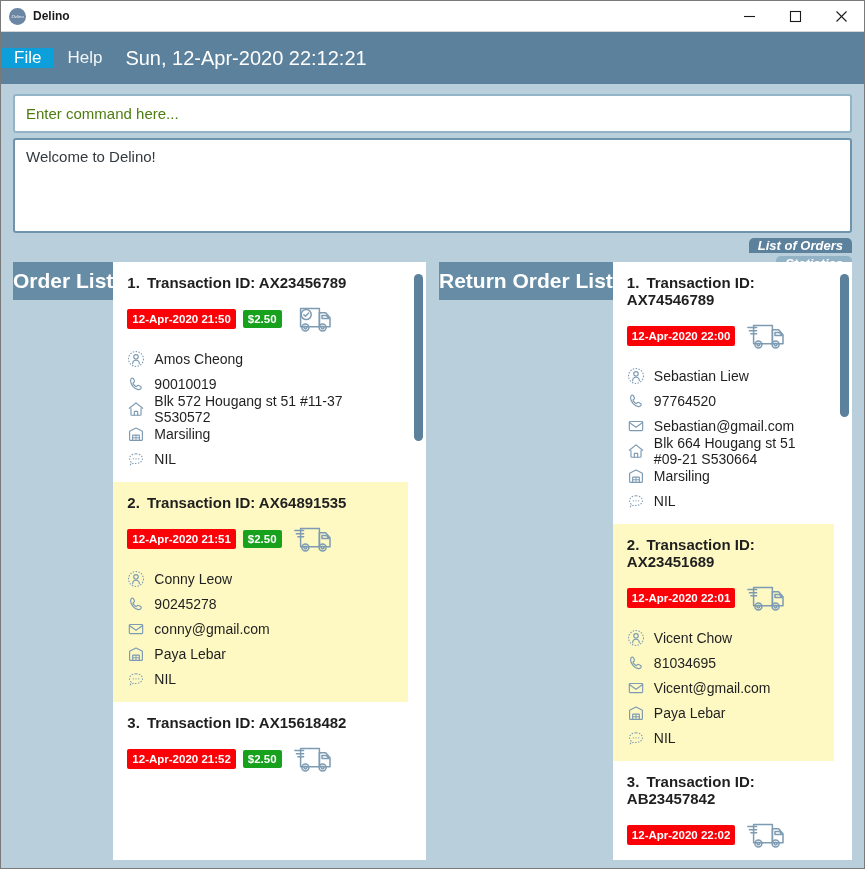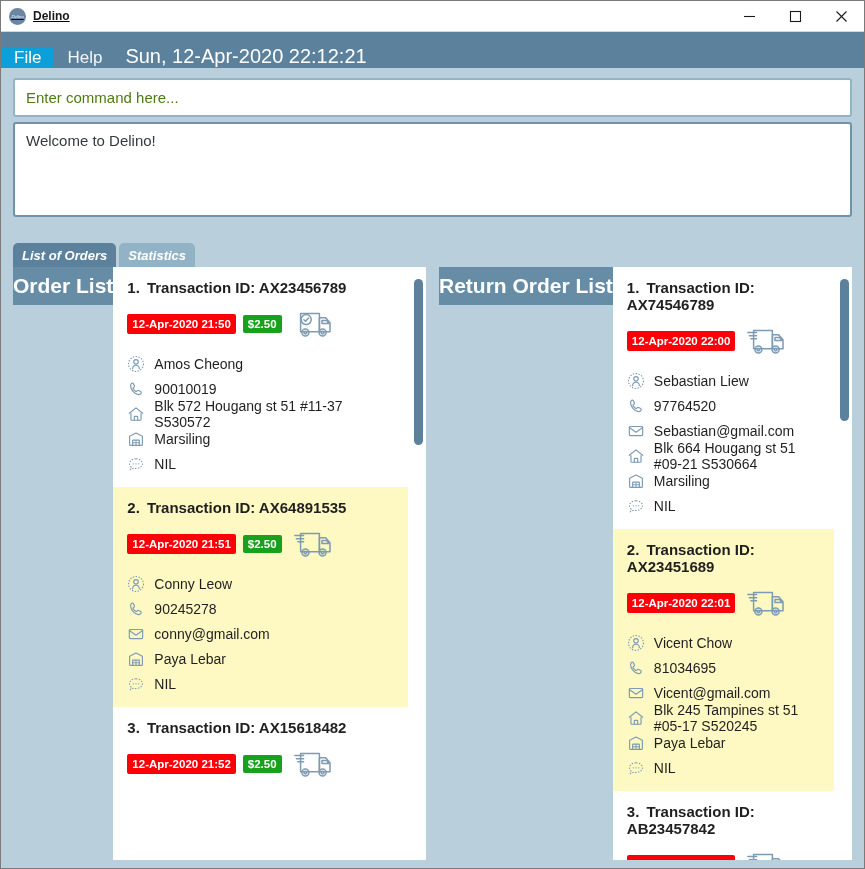--- a/index.html
+++ b/index.html
@@ -16,43 +16,43 @@
     background: #b9d0dc;
   }
 
   
   .titlebar {
     height: 31px; min-height: 31px;
     background: #ffffff;
     display: flex; align-items: center;
     border-bottom: 1px solid #d6d6d6;
   }
-  .title-left { display: flex; align-items: center; gap: 7px; padding-left: 8px; text-decoration: underline; }
+  .title-left { display: flex; align-items: center; gap: 7px; padding-left: 8px; }
   .applogo {
     width: 17px; height: 17px; border-radius: 50%;
     background: #6b86a3;
     display: flex; align-items: center; justify-content: center;
     font-size: 5px; color: #e8eef5; font-style: italic;
     font-family: "Liberation Serif", serif; letter-spacing: -0.2px;
   }
   .app-title { font-size: 12px; color: #1a1a1a; font-weight: bold; }
   .title-spacer { flex: 1; }
   .wbtns { display: flex; height: 31px; }
   .wbtn {
     width: 46px; height: 31px;
     display: flex; align-items: center; justify-content: center;
     color: #1a1a1a;
   }
   .wbtn svg { display: block; }
 
   
   .menubar {
-    height: 36px; min-height: 36px;
+    height: 52px; min-height: 36px;
     background: #5c819c;
-    display: flex; align-items: flex-end;
+    display: flex; align-items: center;
   }
   .menu-item {
     display: flex; align-items: center;
     padding: 0 13px;
     font-size: 17px; color: #f2f6f8;
   }
   .menu-item.active { background: #0c9fd9; color: #ffffff; }
   .menu-clock {
     display: flex; align-items: center;
     padding: 0 10px;
@@ -81,23 +81,23 @@
     height: 95px; min-height: 95px;
     background: #ffffff;
     border: 2px solid #6f93aa;
     border-radius: 3px;
     padding: 8px 11px;
     font-size: 15px; color: #333a3f;
   }
 
   
   .tabstrip {
-    margin-top: 26px;
+    margin-top: 5px;
     height: 24px; min-height: 24px;
-    display: flex; align-items: flex-end; gap: 3px;
+    display: flex; align-items: flex-end; gap: 3px; flex-direction: column;
   }
   .tab {
     height: 24px;
     padding: 0 9px;
     display: flex; align-items: center;
     font-size: 13px; font-weight: bold; font-style: italic;
     color: #ffffff;
     border-radius: 5px 5px 0 0;
   }
   .tab.active { background: #5c819c; }
@@ -497,28 +497,20 @@
                   </div>
                   <div class="row">
                     <span class="row-icon"><svg viewBox="0 0 20 20">
                         <rect x="2.6" y="5" width="14.8" height="10.2" rx="1" fill="none" stroke="#7d9bb3" stroke-width="1.3" stroke-linecap="round" stroke-linejoin="round"></rect>
                         <path d="M2.6 6.1l7.4 5.2 7.4-5.2" fill="none" stroke="#7d9bb3" stroke-width="1.3" stroke-linecap="round" stroke-linejoin="round"></path>
                       </svg></span>
                     <span class="row-text">Vicent@gmail.com</span>
                   </div>
                   <div class="row">
                     <span class="row-icon"><svg viewBox="0 0 20 20">
-                        <path d="M2.6 9.2L10 3.2l7.4 6" fill="none" stroke="#7d9bb3" stroke-width="1.3" stroke-linecap="round" stroke-linejoin="round"></path>
-                        <path d="M4.4 9.6v6.6c0 .4.3.7.7.7h9.8c.4 0 .7-.3.7-.7V9.6" fill="none" stroke="#7d9bb3" stroke-width="1.3" stroke-linecap="round" stroke-linejoin="round"></path>
-                        <path d="M8.1 17v-3.6c0-.4.3-.7.7-.7h2.4c.4 0 .7.3.7.7V17" fill="none" stroke="#7d9bb3" stroke-width="1.3" stroke-linecap="round" stroke-linejoin="round"></path>
-                      </svg></span>
-                    <span class="row-text">Blk 245 Tampines st 51 #05-17 S520245</span>
-                  </div>
-                  <div class="row">
-                    <span class="row-icon"><svg viewBox="0 0 20 20">
                         <path d="M2.9 6.9L10 3.3l7.1 3.6v9.6c0 .3-.2.5-.5.5H3.4c-.3 0-.5-.2-.5-.5z" fill="none" stroke="#7d9bb3" stroke-width="1.3" stroke-linecap="round" stroke-linejoin="round"></path>
                         <path d="M6.3 17v-5.3c0-.3.2-.5.5-.5h6.4c.3 0 .5.2.5.5V17" fill="none" stroke="#7d9bb3" stroke-width="1.3" stroke-linecap="round" stroke-linejoin="round"></path>
                         <line x1="6.3" y1="14.2" x2="13.7" y2="14.2" stroke="#7d9bb3" stroke-width="1.1"></line>
                         <line x1="10" y1="11.2" x2="10" y2="17" stroke="#7d9bb3" stroke-width="1.1"></line>
                       </svg></span>
                     <span class="row-text">Paya Lebar</span>
                   </div>
                   <div class="row">
                     <span class="row-icon"><svg viewBox="0 0 20 20">
                         <path d="M10 4.2c4 0 7.2 2.4 7.2 5.4 0 3-3.2 5.4-7.2 5.4-.9 0-1.7-.1-2.5-.3l-3.6 1.5.9-2.6C3.5 12.6 2.8 11.2 2.8 9.6c0-3 3.2-5.4 7.2-5.4z" fill="none" stroke="#7d9bb3" stroke-width="1.2" stroke-dasharray="1.6 1.6"></path>

